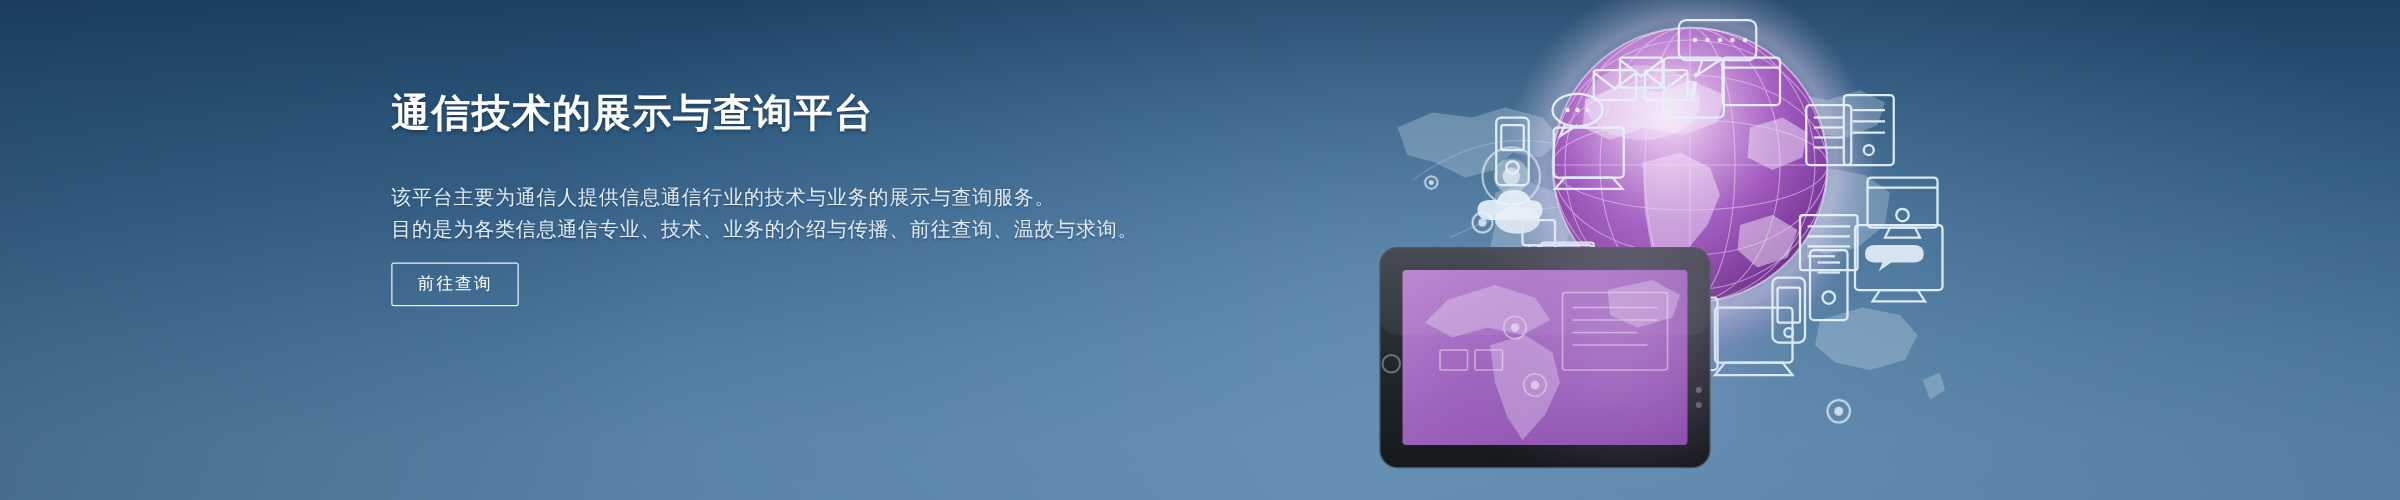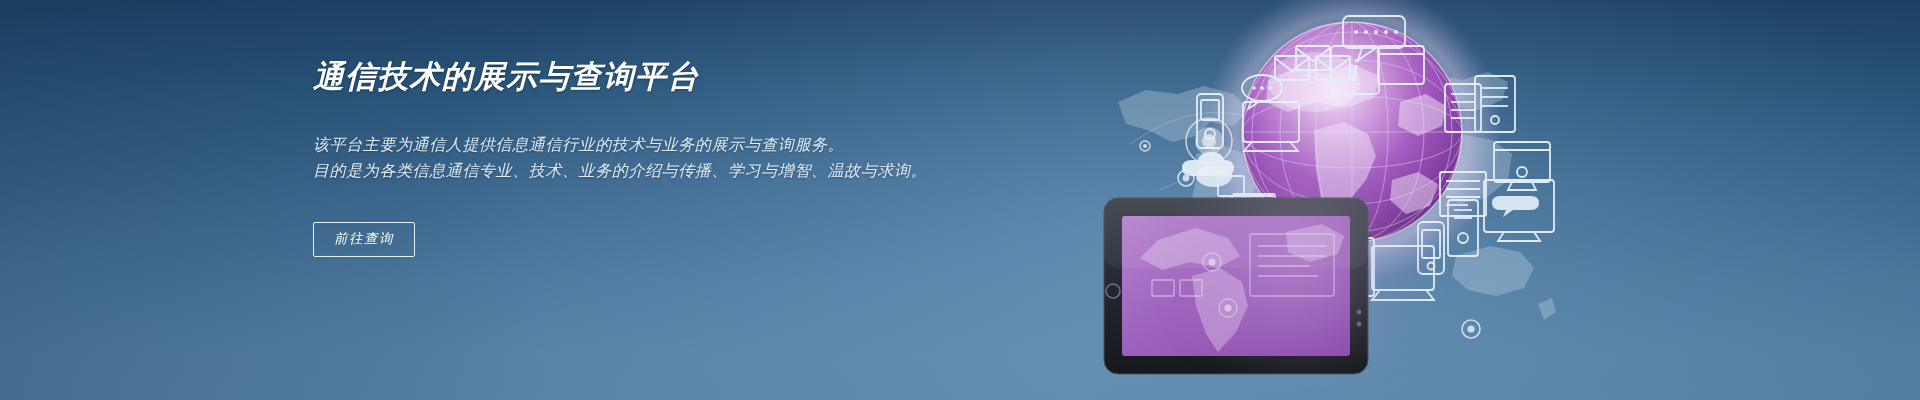--- a/index.html
+++ b/index.html
@@ -24,24 +24,23 @@
     position: absolute;
     inset: 0;
     background: linear-gradient(to right, rgba(20,48,76,0.30) 0%, rgba(20,48,76,0.05) 28%, rgba(20,48,76,0) 55%, rgba(20,48,76,0.10) 100%);
     pointer-events: none;
   }
 
   
   .copy {
     position: absolute;
     left: 313px;
-    top: 60px;
+    top: 74px;
     width: 640px;
     z-index: 6;
-    font-style: italic;
   }
   .headline {
     margin: 0;
     font-size: 31px;
     font-weight: bold;
     letter-spacing: 1.2px;
     color: #ffffff;
     text-shadow: 0 1px 3px rgba(10,30,50,0.45);
     line-height: 1.1;
     white-space: nowrap;
@@ -52,21 +51,21 @@
   .subline {
     font-size: 16px;
     color: #e2ecf5;
     letter-spacing: 0.6px;
     line-height: 26px;
     text-shadow: 0 1px 2px rgba(10,30,50,0.35);
     white-space: nowrap;
   }
   .cta {
     display: inline-block;
-    margin-top: 38px;
+    margin-top: 12px;
     padding: 9px 20px 10px 20px;
     border: 1px solid #e8f0f7;
     border-radius: 2px;
     background: transparent;
     color: #ffffff;
     font-size: 13.5px;
     letter-spacing: 1.5px;
     line-height: 1;
     cursor: pointer;
     text-decoration: none;
@@ -383,19 +382,19 @@
     </svg>
   </div>
 
   <div class="glow2"></div>
 
   <div class="copy">
     <h1 class="headline">通信技术的展示与查询平台</h1>
 
     <div class="subcopy">
       <div class="subline">该平台主要为通信人提供信息通信行业的技术与业务的展示与查询服务。</div>
-      <div class="subline">目的是为各类信息通信专业、技术、业务的介绍与传播、学习与增智、温故与求询。</div>
+      <div class="subline">目的是为各类信息通信专业、技术、业务的介绍与传播、前往查询、温故与求询。</div>
     </div>
 
     <a class="cta" href="#">前往查询</a>
   </div>
 
 </div>
 
 </body></html>

